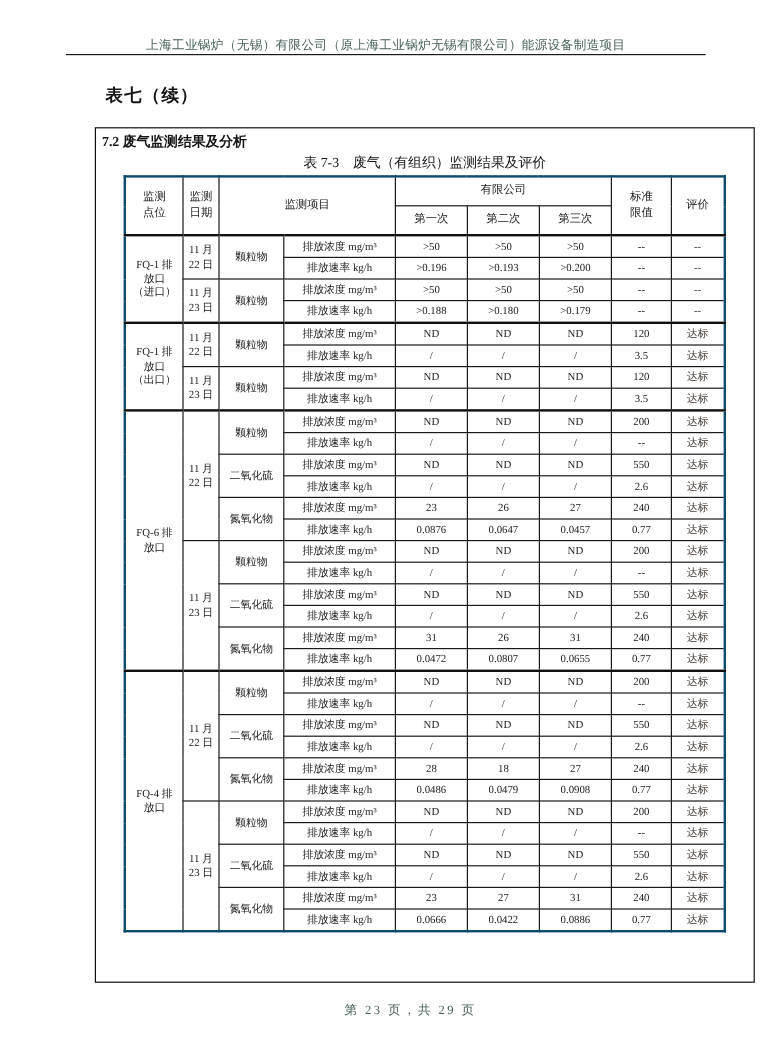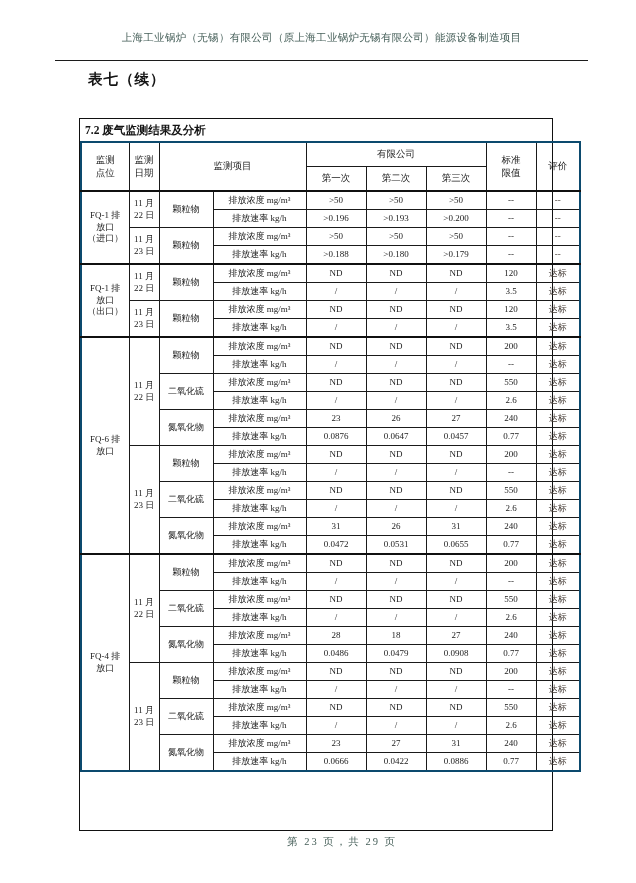--- a/index.html
+++ b/index.html
@@ -4,28 +4,28 @@
 <style>
   html,body{margin:0;padding:0;}
   body{
     width:636px;height:883px;background:#ffffff;position:relative;
     font-family:"Liberation Serif","DejaVu Serif",serif;
     color:#1b1b1b;overflow:hidden;
   }
   .doc-header{
     position:absolute;top:31px;left:55px;width:533px;
     text-align:center;font-size:10.5px;letter-spacing:.3px;
-    color:#47605a;padding-bottom:15px;border-bottom:1.5px solid #1c1c1c;
+    color:#47605a;padding-bottom:0;border-bottom:1.5px solid #1c1c1c;
   }
   .section-heading{
     position:absolute;top:70px;left:88px;
     font-size:14.5px;font-weight:bold;letter-spacing:1px;color:#141414;
   }
   .content-box{
-    position:absolute;top:118px;left:79px;width:474px;height:713px;
+    position:absolute;top:106px;left:79px;width:550px;height:713px;
     border:1.5px solid #111;box-sizing:border-box;
   }
   .subsection-title{
     margin:4px 0 0 5px;font-size:11.5px;font-weight:bold;color:#141414;
   }
   .table-title{
     text-align:center;font-size:11.5px;margin-top:2px;color:#141414;
   }
   table.monitor{
     margin:3px auto 0 auto;border-collapse:collapse;table-layout:fixed;
@@ -55,20 +55,21 @@
 </style>
 </head>
 <body>
 
 <div class="doc-header">上海工业锅炉（无锡）有限公司（原上海工业锅炉无锡有限公司）能源设备制造项目</div>
 
 <div class="section-heading">表七（续）</div>
 
 <div class="content-box">
   <div class="subsection-title">7.2 废气监测结果及分析</div>
+  <div class="table-title">表 7-3　废气（有组织）监测结果及评价</div>
 
   <table class="monitor">
     <colgroup>
       <col class="c-point">
         <col class="c-date">
         <col class="c-sub">
         <col class="c-item">
       <col class="c-v">
         <col class="c-v">
         <col class="c-v">
@@ -272,21 +273,21 @@
           <td class="cell-item">排放浓度 mg/m³</td>
           <td class="cell-value">31</td>
           <td class="cell-value">26</td>
           <td class="cell-value">31</td>
           <td class="cell-limit">240</td>
           <td class="cell-eval">达标</td>
         </tr>
         <tr>
           <td class="cell-item">排放速率 kg/h</td>
           <td class="cell-value">0.0472</td>
-          <td class="cell-value">0.0531</td>
+          <td class="cell-value">0.0807</td>
           <td class="cell-value">0.0655</td>
           <td class="cell-limit">0.77</td>
           <td class="cell-eval">达标</td>
         </tr>
         <tr class="section-start">
           <td class="cell-point" rowspan="12">FQ-4 排
 放口</td>
           <td class="cell-date" rowspan="6">11 月
 22 日</td>
           <td class="cell-substance" rowspan="2">颗粒物</td>

